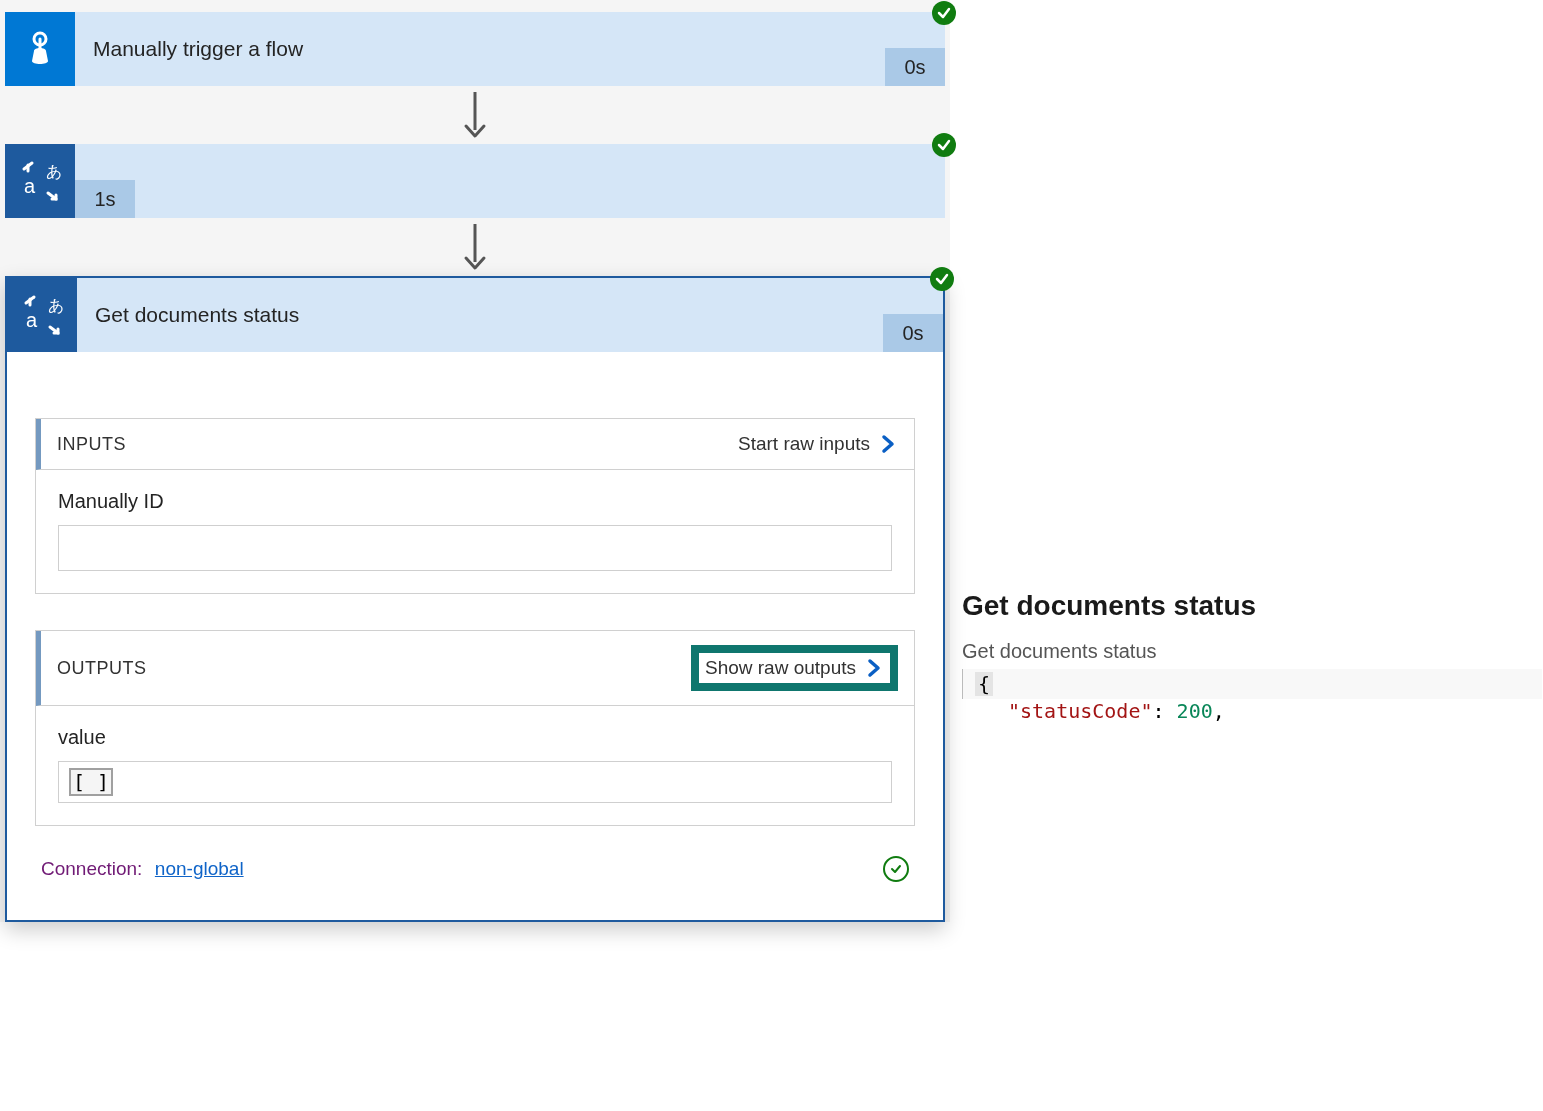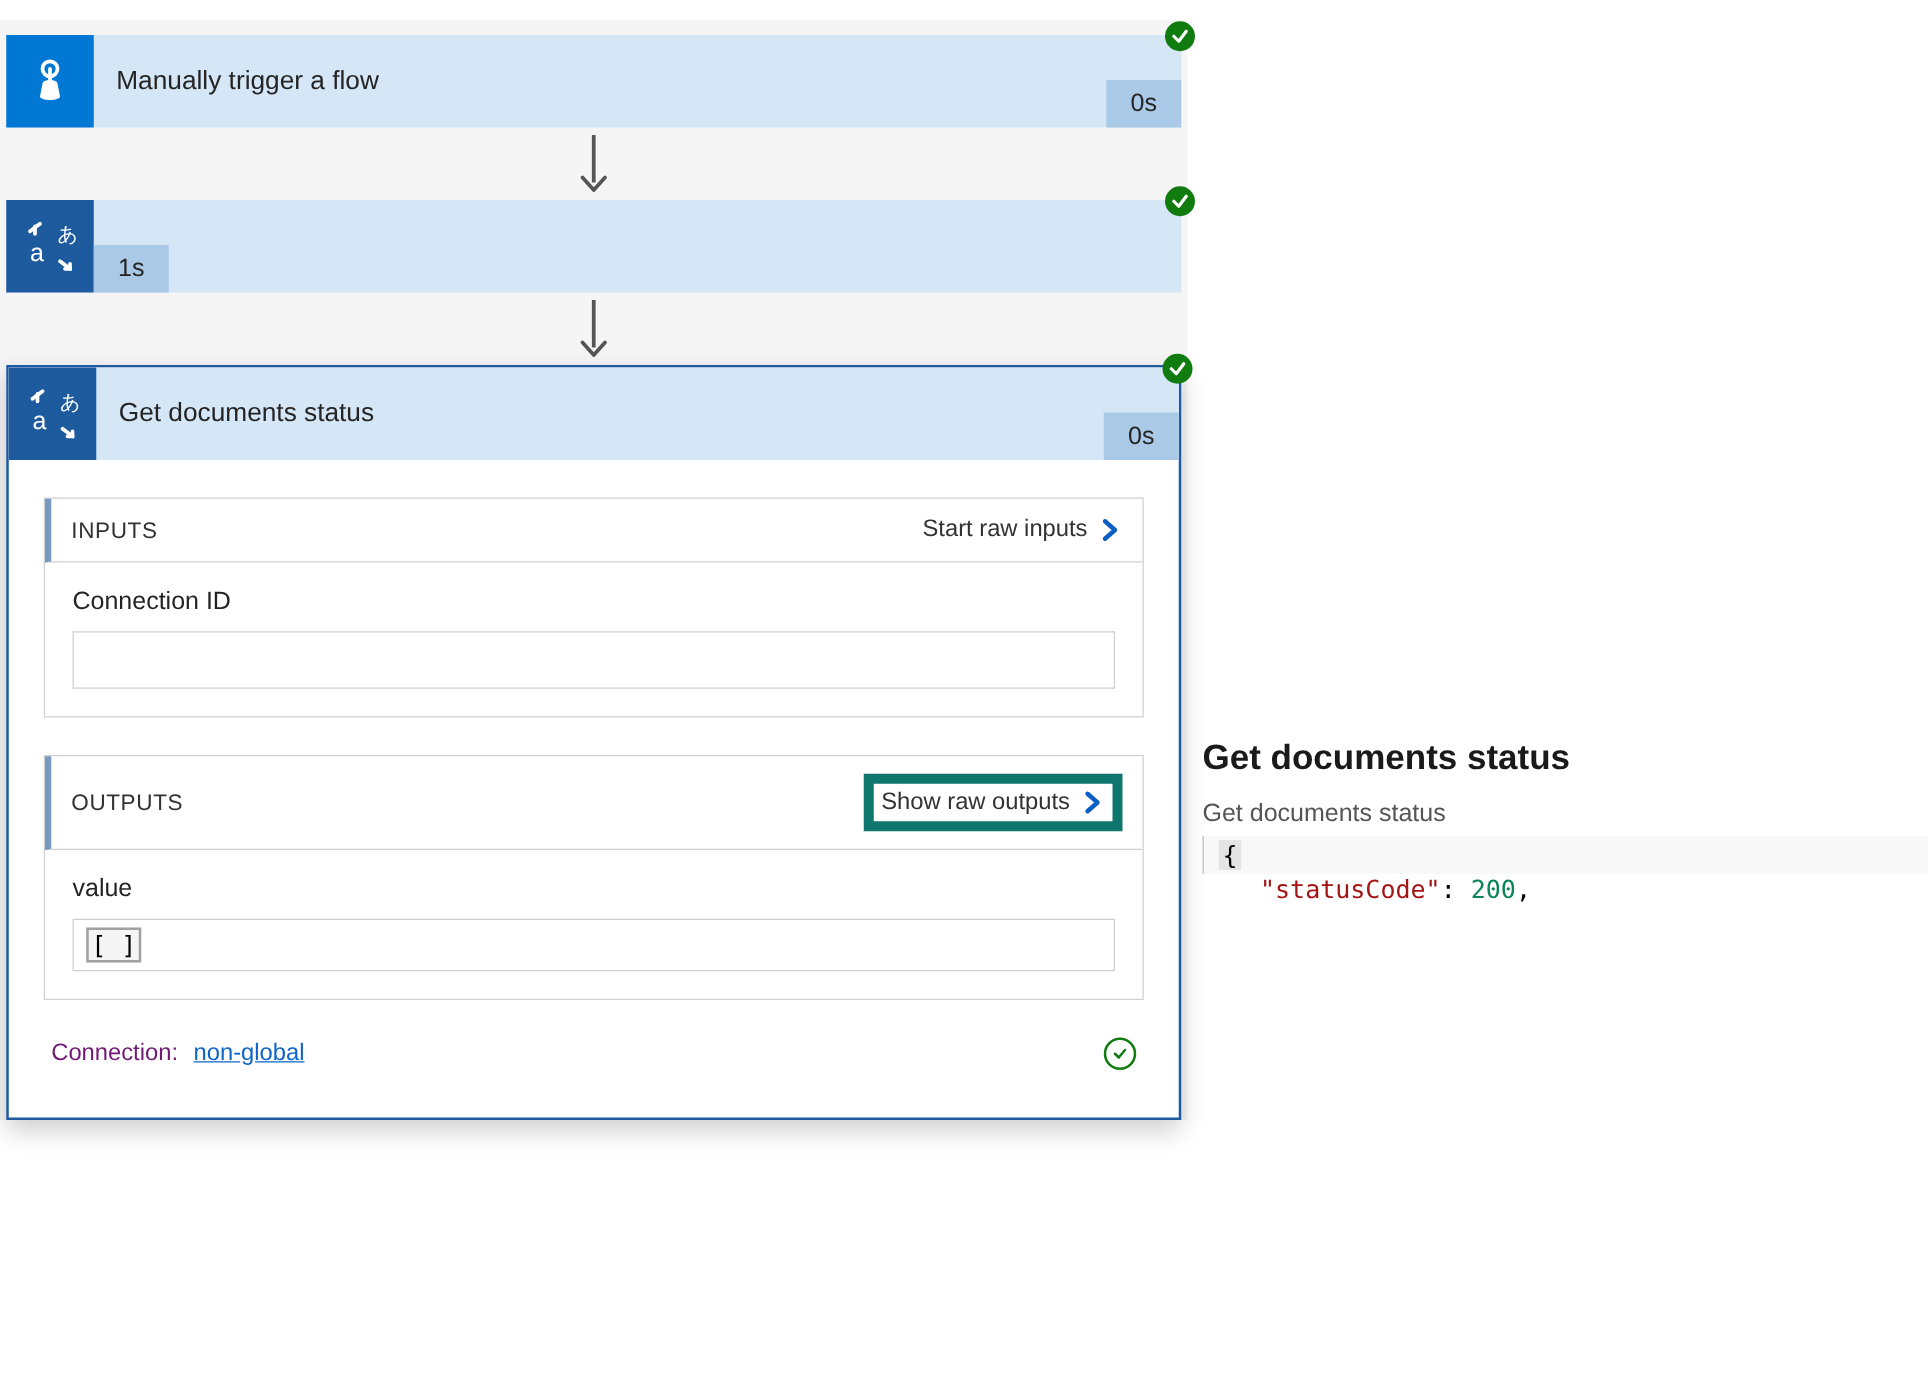--- a/index.html
+++ b/index.html
@@ -6,21 +6,21 @@
     body {
       font-family: "Segoe UI", Arial, sans-serif;
       background: #ffffff;
       width: 1543px;
       height: 1111px;
       position: relative;
     }
     .left-panel {
       position: absolute;
       left: 0;
-      top: 16px;
+      top: 0;
       width: 950px;
       background: #f5f5f5;
       padding: 0;
     }
     .flow-step {
       display: flex;
       align-items: stretch;
       background: #d5e6f7;
       position: relative;
       height: 74px;
@@ -89,20 +89,21 @@
       background: #d5e6f7;
       height: 74px;
       position: relative;
     }
     .card-body {
       padding: 30px 28px 20px 28px;
     }
     .section-box {
       border: 1px solid #d0d0d0;
       margin-bottom: 30px;
+      margin-top: 36px;
     }
     .section-header {
       display: flex;
       align-items: center;
       justify-content: space-between;
       border-left: 5px solid #7499c0;
       padding: 14px 16px;
       border-bottom: 1px solid #d0d0d0;
     }
     .section-label {
@@ -297,21 +298,21 @@
         <div class="section-header">
           <div class="section-label">INPUTS</div>
           <div class="show-raw-link">
             <span>Start raw inputs</span>
             <svg class="chevron-svg" viewBox="0 0 20 20">
               <path d="M6 3 L14 10 L6 17" stroke="#0a5fc4" stroke-width="3.5" fill="none" stroke-linecap="round" stroke-linejoin="round"></path>
             </svg>
           </div>
         </div>
         <div class="section-content">
-          <div class="field-label">Connection ID</div>
+          <div class="field-label">Manually ID</div>
           <input class="field-input" readonly="" value="" style="">
         </div>
       </div>
 
       <div class="section-box">
         <div class="section-header">
           <div class="section-label">OUTPUTS</div>
           <div class="show-raw-outputs-wrapper">
             <div class="show-raw-link">
               <span>Show raw outputs</span>

